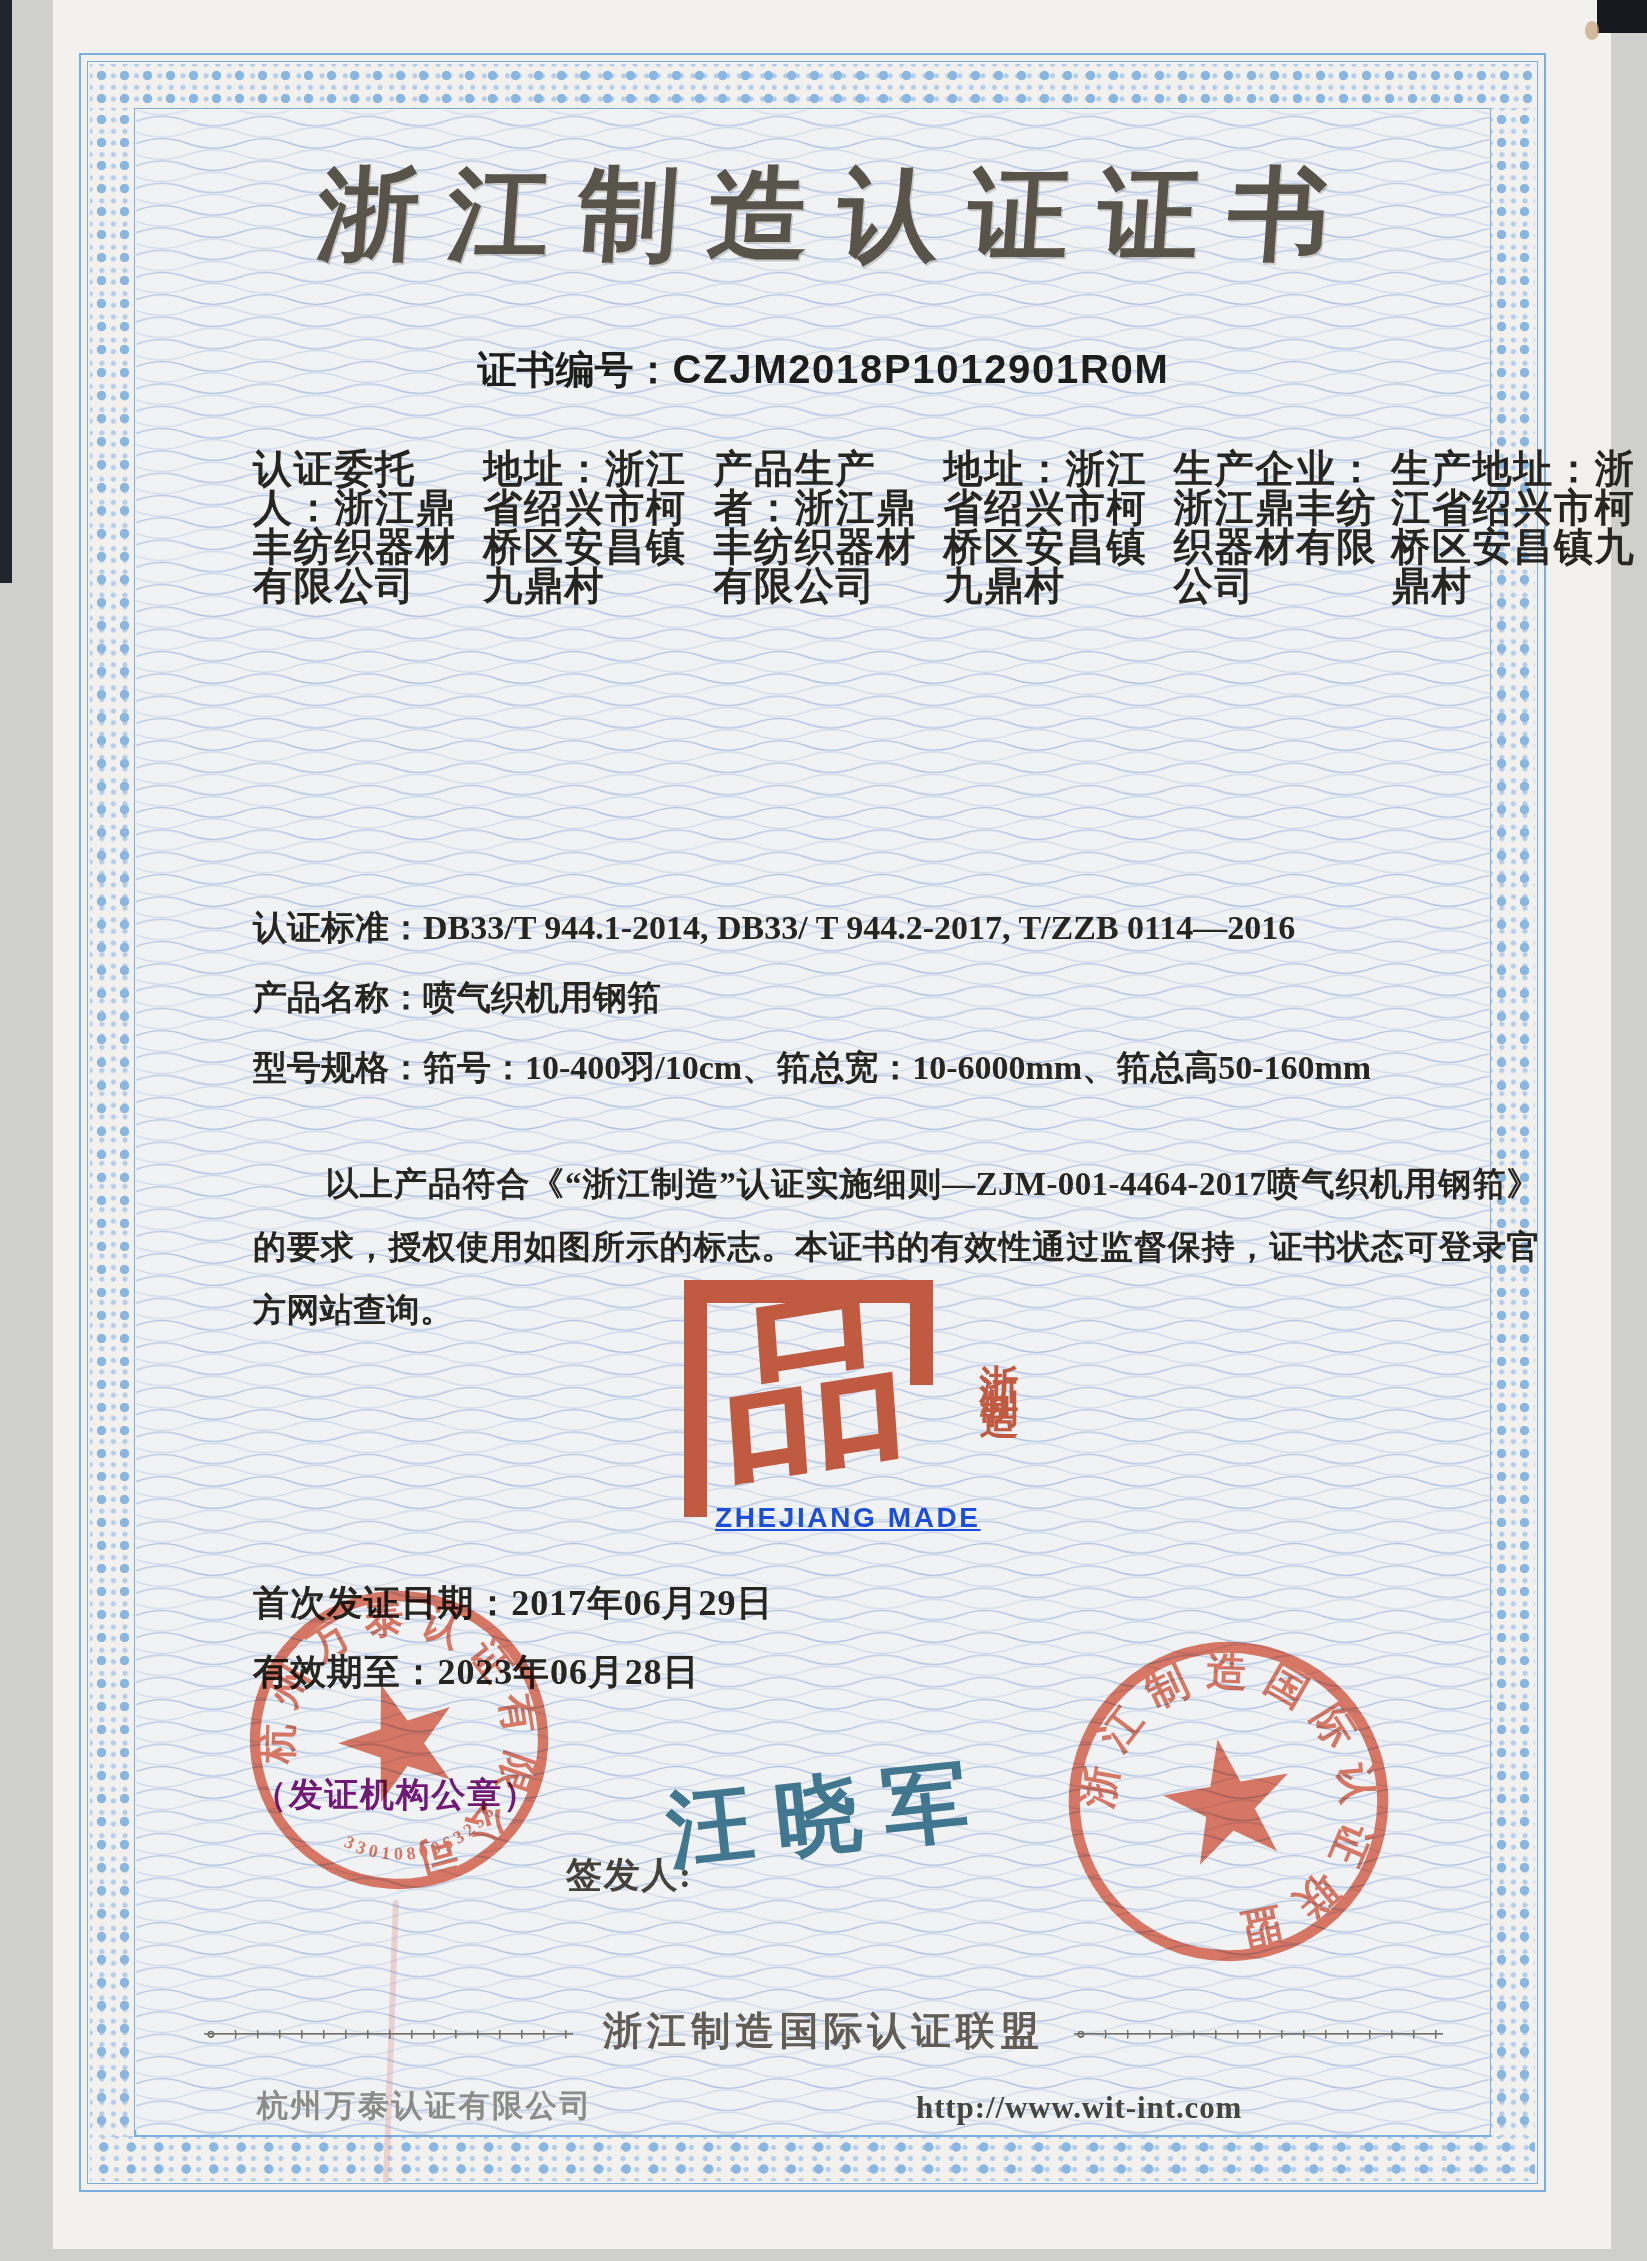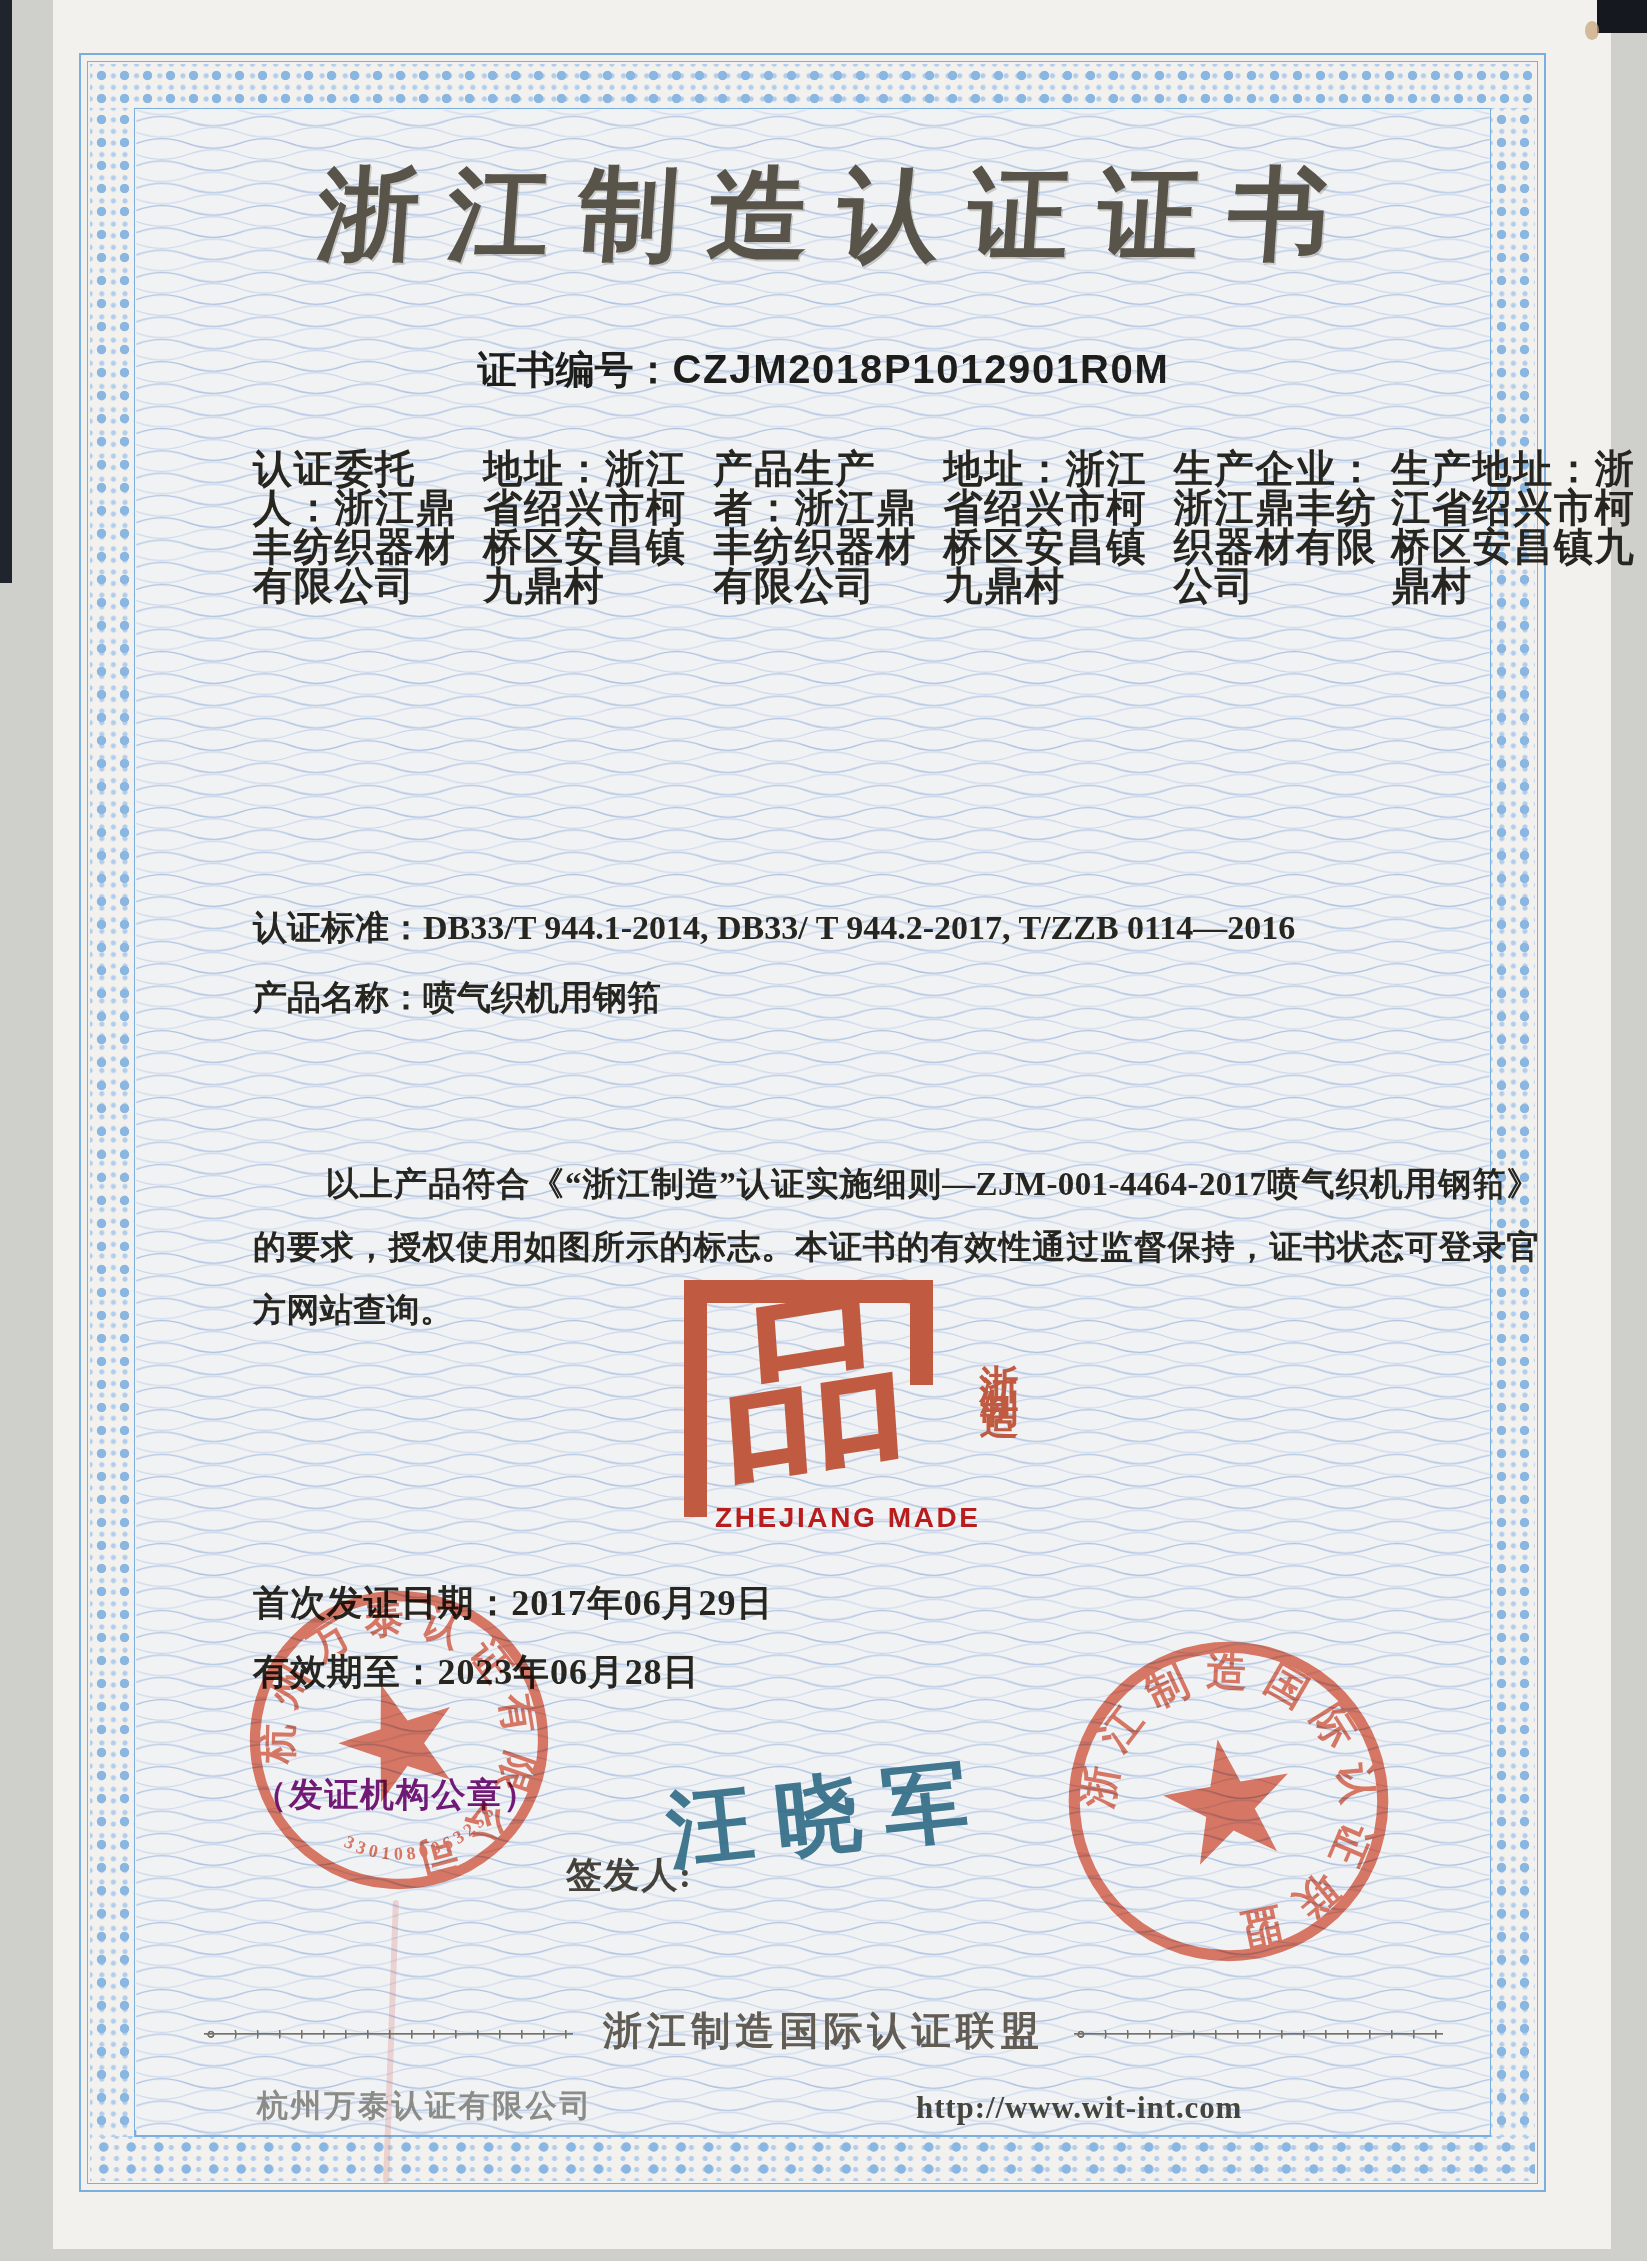--- a/index.html
+++ b/index.html
@@ -47,21 +47,21 @@
   .logo{left:684px;top:1280px;width:343px;height:275px;}
   .logo-frame{position:absolute;left:0;top:0;width:249px;height:259px;}
   .lbar{position:absolute;background:#c05a41;}
   .lbar-top{left:0;top:0;right:0;height:23px;}
   .lbar-left{left:0;top:0;width:23px;height:237px;}
   .lbar-right{right:0;top:0;width:23px;height:105px;}
   .logo-glyph{position:absolute;left:22px;top:6.9px;width:214px;text-align:center;font-size:182px;
               line-height:197px;color:#c05a41;font-weight:700;transform:rotate(-9deg) skewX(-5deg);}
   .logo-caption{position:absolute;left:31px;bottom:5.1px;width:216px;text-align:center;
                 font-family:"Liberation Sans","DejaVu Sans",sans-serif;font-weight:700;
-                font-size:28px;letter-spacing:2.6px;color:#b91c1c;white-space:nowrap;}
+                font-size:28px;letter-spacing:2.6px;color:#1d4ed8;white-space:nowrap;text-decoration:underline;}
   .logo-side{position:absolute;left:288px;top:53px;writing-mode:vertical-rl;font-size:39px;
              font-weight:700;color:#c05a41;letter-spacing:12px;}
 
   
   .dates{left:253px;top:1584px;display:flex;flex-direction:column;}
   .dates .line{font-size:36px;font-weight:700;color:#26251f;line-height:38px;margin-bottom:31px;letter-spacing:0.9px;}
   .sealnote{left:253px;top:1772px;font-size:34px;font-weight:600;color:#701a75;letter-spacing:1.7px;}
   .issuer-label{left:566px;top:1851px;font-size:36px;font-weight:600;color:#45423b;letter-spacing:1.7px;}
   .signature{left:667px;top:1757px;font-size:86px;color:#2f6b86;letter-spacing:22px;
              transform:rotate(-6deg);font-weight:600;opacity:.9;}
@@ -127,20 +127,21 @@
     <div class="line">地址：浙江省绍兴市柯桥区安昌镇九鼎村</div>
     <div class="line">产品生产者：浙江鼎丰纺织器材有限公司</div>
     <div class="line">地址：浙江省绍兴市柯桥区安昌镇九鼎村</div>
     <div class="line">生产企业：浙江鼎丰纺织器材有限公司</div>
     <div class="line">生产地址：浙江省绍兴市柯桥区安昌镇九鼎村</div>
   </div>
 
   <div class="abs specs">
     <div class="line">认证标准：DB33/T 944.1-2014, DB33/ T 944.2-2017, T/ZZB 0114—2016</div>
     <div class="line">产品名称：喷气织机用钢筘</div>
+    <div class="line">型号规格：筘号：10-400羽/10cm、筘总宽：10-6000mm、筘总高50-160mm</div>
   </div>
 
   <div class="abs statement">以上产品符合《“浙江制造”认证实施细则—ZJM-001-4464-2017喷气织机用钢筘》的要求，授权使用如图所示的标志。本证书的有效性通过监督保持，证书状态可登录官方网站查询。</div>
 
   <div class="abs logo">
     <div class="logo-frame">
       <div class="lbar lbar-top"></div>
       <div class="lbar lbar-left"></div>
       <div class="lbar lbar-right"></div>
       <div class="logo-glyph">品</div>

